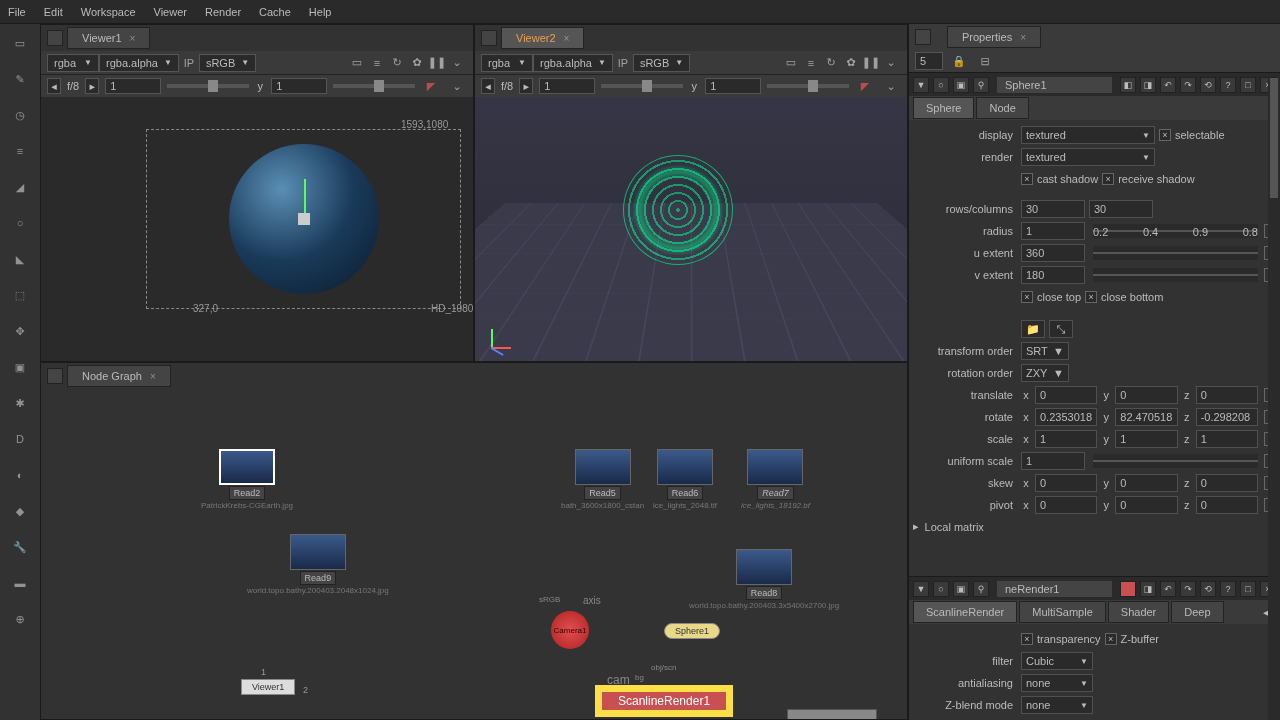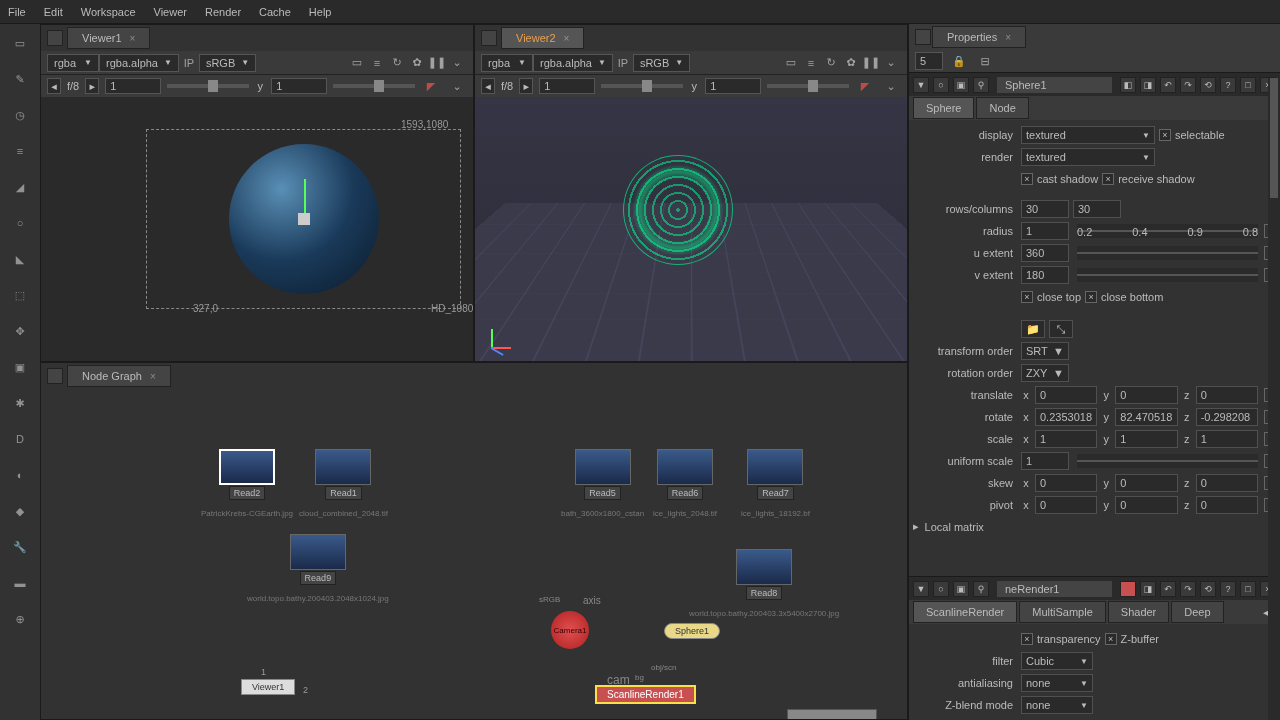--- a/index.html
+++ b/index.html
@@ -32,39 +32,39 @@
 .coord{position:absolute;color:#999;font-size:10px}
 .sphere-view{flex:1;background:linear-gradient(#353545,#2a2a35);position:relative;overflow:hidden}
 .grid-floor{position:absolute;inset:0;background:repeating-linear-gradient(90deg,transparent 0 30px,rgba(120,120,180,.2) 30px 31px),repeating-linear-gradient(#3a3a4a 0 30px,rgba(120,120,180,.2) 30px 31px);transform:perspective(400px) rotateX(65deg) translateY(60px)}
 .wire-sphere{position:absolute;left:148px;top:58px;width:110px;height:110px;border-radius:50%;background:radial-gradient(circle,transparent 40%,rgba(0,255,150,.4) 50%,transparent 60%),repeating-radial-gradient(circle,rgba(0,255,150,.5) 0 2px,transparent 2px 8px);border:1px solid rgba(0,255,150,.6)}
 .ngpanel{flex:1;background:#323232;border:1px solid #1a1a1a;display:flex;flex-direction:column}
 .ng-canvas{flex:1;background:#323232;position:relative;overflow:hidden}
 .node{position:absolute;display:flex;flex-direction:column;align-items:center}
 .thumb{width:56px;height:36px;background:linear-gradient(#3a5a8a,#1a2a4a);border:1px solid #666}
 .thumb.sel-n{border:2px solid #fff}
 .nlabel{font-size:9px;color:#bbb;background:#444;padding:1px 4px;margin-top:1px;border:1px solid #222}
-.nfile{font-size:8px;color:#777;margin-top:9px}
+.nfile{font-size:8px;color:#777;margin-top:1px}
 .cam-node{position:absolute;width:38px;height:38px;background:radial-gradient(#e05050,#b02020);border-radius:50%;display:flex;align-items:center;justify-content:center;font-size:8px;color:#300}
 .sph-node{position:absolute;padding:2px 10px;background:#e8d888;border:1px solid #888;border-radius:8px;color:#333;font-size:9px}
-.rnd-node{position:absolute;padding:2px 10px;background:#c85050;border:2px solid #fde047;color:#fff;font-size:10px}
+.rnd-node{position:absolute;padding:2px 16px;background:#c85050;border:7px solid #fde047;color:#fff;font-size:12px}
 .vw-node{position:absolute;padding:2px 10px;background:#ddd;border:1px solid #888;color:#333;font-size:9px}
 .props{width:372px;background:#323232;display:flex;flex-direction:column;border-left:1px solid #1a1a1a}
-.prop-head{height:26px;background:#3a3a3a;display:flex;align-items:center;padding:0 6px;gap:1px}
+.prop-head{height:26px;background:#3a3a3a;display:flex;align-items:center;padding:0 6px;gap:16px}
 .prop-head .sq{width:16px;height:16px;background:#444;border:1px solid #222}
 .phdr{height:24px;background:#2a2a2a;display:flex;align-items:center;padding:0 4px;gap:4px;border-top:1px solid #1a1a1a}
 .phdr .ic{width:16px;height:16px;display:flex;align-items:center;justify-content:center;background:#3a3a3a;border:1px solid #222;font-size:9px}
 .phdr .nm{background:#444;padding:2px 8px;flex:1;margin:0 4px}
 .ptabs{height:24px;background:#3a3a3a;display:flex;align-items:center;gap:2px;padding-left:4px}
 .ptab{padding:4px 12px;background:#444;border:1px solid #222}
 .ptab.act{background:#555}
 .pbody{flex:1;overflow-y:auto;padding:4px 2px 4px 4px}
 .prow{display:flex;align-items:center;height:22px;gap:4px}
 .plbl{width:104px;text-align:right;padding-right:4px;font-size:11px}
 .pval{background:#2a2a2a;border:1px solid #505050;height:18px;padding:0 4px;display:flex;align-items:center;min-width:0}
-.pval.w1{width:48px}
+.pval.w1{width:64px}
 .pval.w2{flex:1}
 .pval.dd{width:134px;justify-content:space-between}
 .pval.dd .arr{font-size:8px}
 .chk{width:12px;height:12px;background:#2a2a2a;border:1px solid #666;display:inline-flex;align-items:center;justify-content:center;font-size:9px}
 .psld{flex:1;height:14px;position:relative;background:linear-gradient(#2a2a2a,#2a2a2a);margin-left:4px}
 .psld::before{content:"";position:absolute;left:0;right:0;top:6px;height:2px;background:#555}
 .psld-ticks{position:absolute;inset:0;display:flex;justify-content:space-between;font-size:7px;color:#666;align-items:flex-end}
 .anim{width:14px;height:14px;border:1px solid #666;display:flex;align-items:center;justify-content:center;font-size:8px;margin-left:2px}
 .xyz{width:10px;text-align:center}
 .sec-hdr{display:flex;align-items:center;gap:6px;padding:4px 0;font-size:11px}
@@ -237,36 +237,31 @@
         <span style="position:absolute;left:594px;top:284px;font-size:8px;color:#888">bg</span>
         <span style="position:absolute;left:610px;top:274px;font-size:8px;color:#888">obj/scn</span>
         <span style="position:absolute;left:220px;top:278px;font-size:9px;color:#999">1</span>
         <span style="position:absolute;left:262px;top:296px;font-size:9px;color:#999">2</span>
         <div style="position:absolute;left:746px;top:320px;width:90px;height:40px;background:#888;border:1px solid #555"></div>
       <div class="node" style="left: 160px; top: 60px;">
             <div class="thumb sel-n"></div>
             <div class="nlabel">Read2</div>
             <div class="nfile">PatrickKrebs-CGEarth.jpg</div>
           </div>
-          <div class="node" style="left: 258px; top: 60px;">
-            <div class="thumb"></div>
-            <div class="nlabel">Read1</div>
-            <div class="nfile">cloud_combined_2048.tif</div>
-          </div>
           <div class="node" style="left: 520px; top: 60px;">
             <div class="thumb"></div>
             <div class="nlabel">Read5</div>
             <div class="nfile">bath_3600x1800_cstan</div>
           </div>
           <div class="node" style="left: 612px; top: 60px;">
             <div class="thumb"></div>
             <div class="nlabel">Read6</div>
             <div class="nfile">ice_lights_2048.tif</div>
           </div>
-          <div class="node" style="left: 700px; top: 60px;">
+          <div class="node" style="left: 700px; top: 60px; font-style: italic;">
             <div class="thumb"></div>
             <div class="nlabel">Read7</div>
             <div class="nfile">ice_lights_18192.bf</div>
           </div>
           <div class="node" style="left: 206px; top: 145px;">
             <div class="thumb"></div>
             <div class="nlabel">Read9</div>
             <div class="nfile">world.topo.bathy.200403.2048x1024.jpg</div>
           </div>
           <div class="node" style="left: 648px; top: 160px;">

